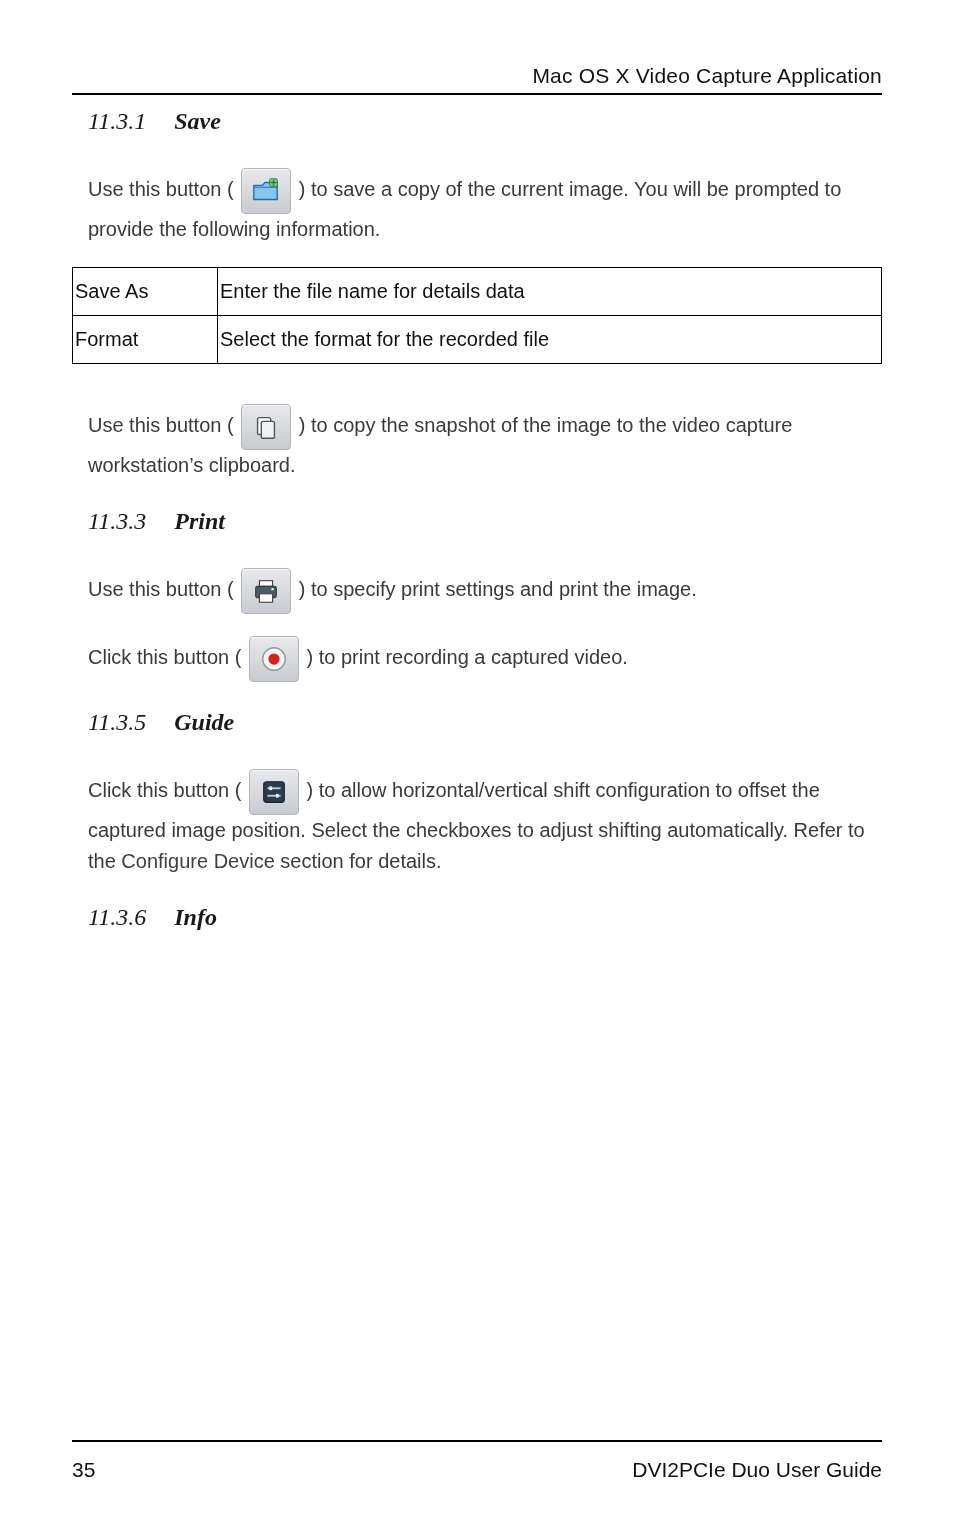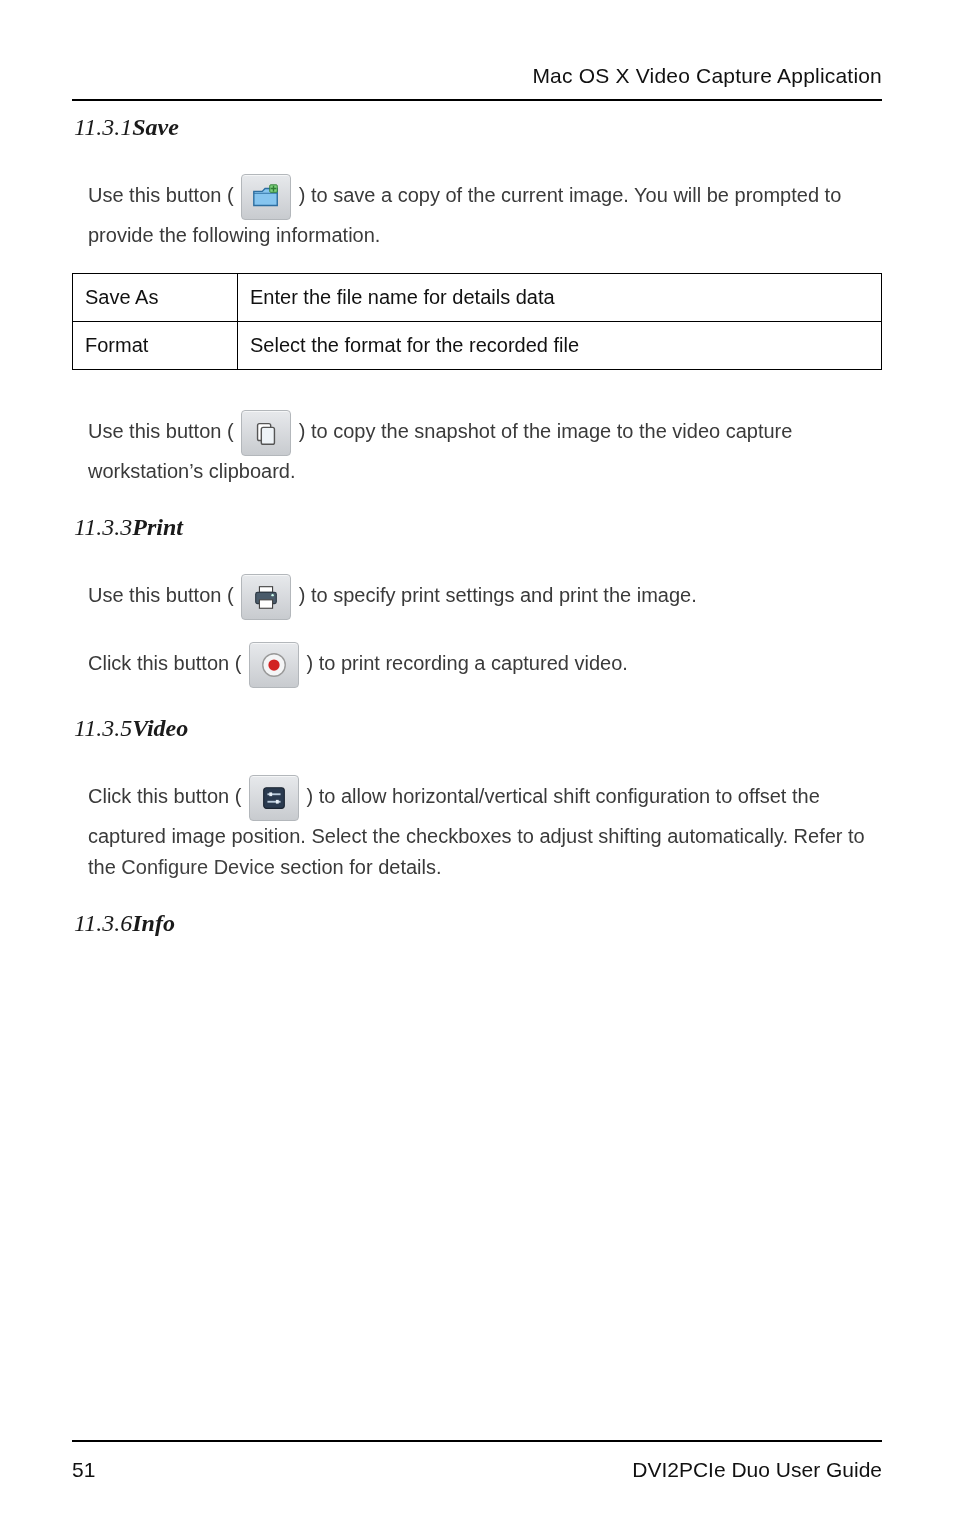--- a/index.html
+++ b/index.html
@@ -25,34 +25,35 @@
     min-height: var(--page-h);
     box-sizing: border-box;
     padding: 60px 72px 48px 72px;
     position: relative;
   }
   .running-head {
     text-align: right;
     font-size: 21px;
     letter-spacing: 0.2px;
     color: #111;
-    padding-bottom: 6px;
+    padding-bottom: 0;
   }
   .top-rule {
     border: none;
     border-top: 2px solid var(--rule);
     margin: 0 0 2px 0;
   }
   .h {
     font-family: Georgia, "Times New Roman", serif;
     font-style: italic;
     font-weight: 700;
     font-size: 24px;
-    margin: 8px 0 28px 2px;
+    margin: 8px 0 28px 16px;
     display: flex;
+    gap: 28px;
   }
   .h .num { font-style: italic; font-weight: 400; }
   .h .title { font-style: italic; }
   .flow {
     display: block;
     margin: 0 0 22px 16px;
     color: var(--muted);
   }
   .flow .icon { vertical-align: middle; margin: 0 2px; }
   .icon {
@@ -67,21 +68,21 @@
     box-shadow: inset 0 1px 0 rgba(255,255,255,0.6);
   }
   .icon svg { width: 30px; height: 30px; }
   table.tbl {
     width: 100%;
     border-collapse: collapse;
     margin: 6px 0 40px 0;
   }
   table.tbl td, table.tbl th {
     border: 1.5px solid #000;
-    padding: 8px 12px;
+    padding: 8px 2px;
     text-align: left;
     font-weight: 400;
     font-size: 20px;
     color: #111;
   }
   table.tbl td.key { width: 140px; }
   .bold { font-weight: 400; color: #404040; }
   .footer {
     position: absolute;
     left: 72px;
@@ -174,21 +175,21 @@
       <svg viewBox="0 0 32 32">
         <circle cx="16" cy="16" r="12" fill="#f4f5f6" stroke="#999" stroke-width="1.5"></circle>
         <circle cx="16" cy="16" r="6" fill="#d22222"></circle>
       </svg>
     </span>
     <span> ) to print recording a captured video.</span>
   </div>
 
   <div class="h">
     <span class="num">11.3.5</span>
-    <span class="title">Video</span>
+    <span class="title">Guide</span>
   </div>
   <div class="flow">
     <span>Click this button (</span>
     <span class="icon">
       <svg viewBox="0 0 32 32">
         <rect x="5" y="5" width="22" height="22" rx="3" fill="#2a3a4f" stroke="#1a2431" stroke-width="1.2"></rect>
         <line x1="9" y1="12" x2="23" y2="12" stroke="#bcd" stroke-width="2"></line>
         <line x1="9" y1="20" x2="23" y2="20" stroke="#bcd" stroke-width="2"></line>
         <rect x="11" y="10" width="3" height="4" fill="#e6eef6"></rect>
         <rect x="18" y="18" width="3" height="4" fill="#e6eef6"></rect>
@@ -198,18 +199,18 @@
   </div>
 
   <div class="h" style="margin-bottom:80px;">
     <span class="num">11.3.6</span>
     <span class="title">Info</span>
   </div>
 
   <div class="footer">
     <hr class="foot-rule">
     <div class="foot-row">
-      <span>51</span>
+      <span>35</span>
       <span>DVI2PCIe Duo User Guide</span>
     </div>
   </div>
 
 </div>
 
 </body></html>

